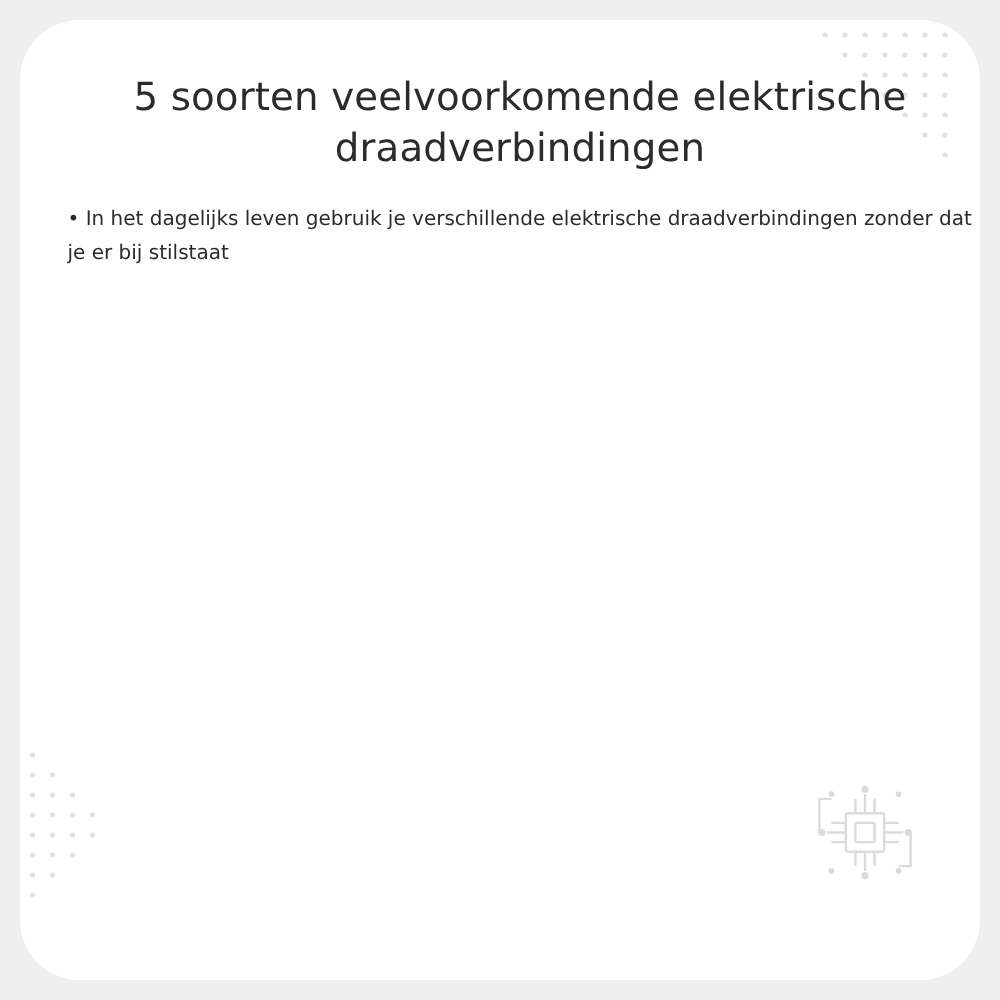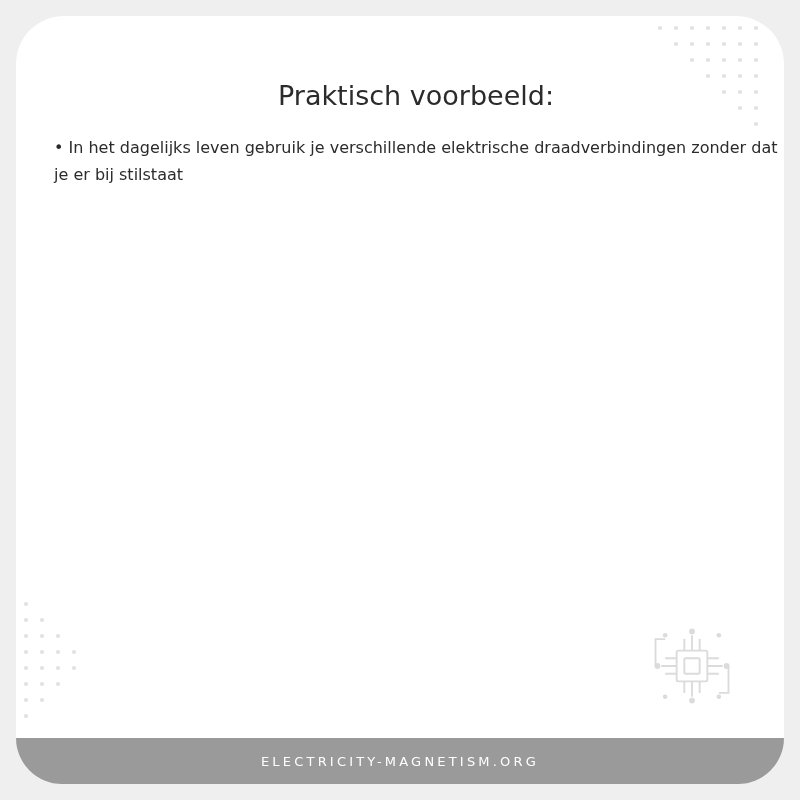--- a/index.html
+++ b/index.html
@@ -193,23 +193,23 @@
           <circle cx="22" cy="86" r="2.1"></circle>
           <circle cx="38" cy="86" r="2.1"></circle>
         <circle cx="6" cy="102" r="2.1"></circle>
           <circle cx="22" cy="102" r="2.1"></circle>
         <circle cx="6" cy="118" r="2.1"></circle>
       </g>
     </svg>
 
     <div class="content">
 
-
-
-      <div class="subtitle">Praktisch voorbeeld:</div>
+      <div class="title">5 soorten veelvoorkomende elektrische draadverbindingen</div>
+
+
 
       <div class="bullets">
         <div class="bullet">• In het dagelijks leven gebruik je verschillende elektrische draadverbindingen zonder dat je er bij stilstaat</div>
       </div>
     </div>
 
     <svg class="circuit" viewBox="0 0 100 100">
       <g fill="none" stroke="#8a8a8a" stroke-width="2">
         <rect x="34" y="34" width="32" height="32" rx="2"></rect>
         <rect x="42" y="42" width="16" height="16" rx="1"></rect>
@@ -227,16 +227,13 @@
         <circle cx="86" cy="50" r="3"></circle>
         <circle cx="22" cy="18" r="2.4"></circle>
         <circle cx="78" cy="82" r="2.4"></circle>
         <circle cx="78" cy="18" r="2.4"></circle>
         <circle cx="22" cy="82" r="2.4"></circle>
       </g>
     </svg>
 
   </div>
 
-  <div class="footer">
-    <span class="footer-text">ELECTRICITY-MAGNETISM.ORG</span>
-  </div>
 </div>
 
 </body></html>

